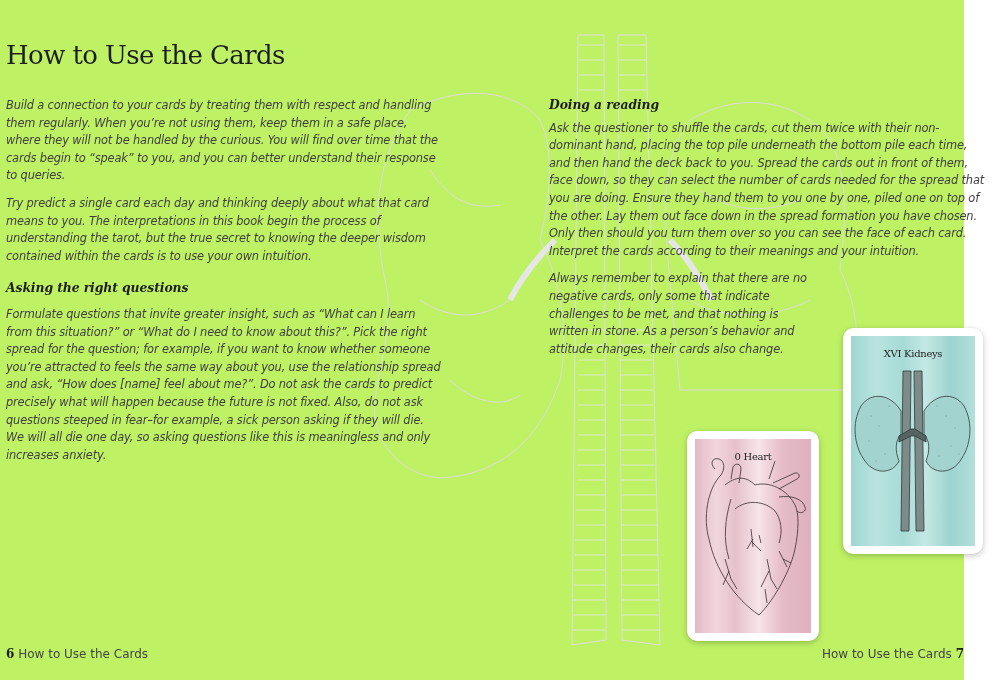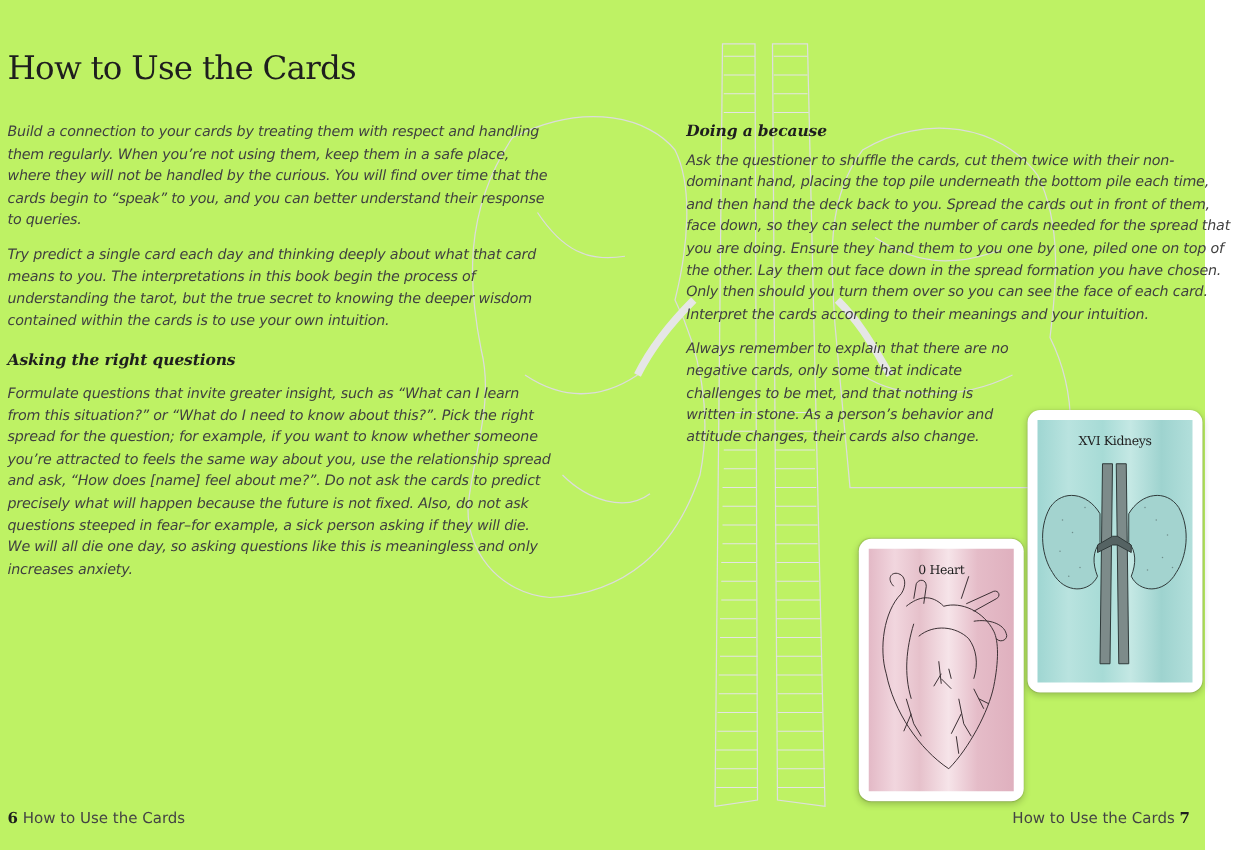--- a/index.html
+++ b/index.html
@@ -23,40 +23,40 @@
 
     .col p { margin-bottom: 10px; letter-spacing: -0.15px; }
     .col h2 {
       font-family: "DejaVu Serif", serif; font-size: 12.4px; font-weight: bold;
       color: #1e1e1e; margin: 14px 0 9px 0; letter-spacing: -0.1px;
     }
     .col-right h2 { margin-top: 0; margin-bottom: 6px; }
 
     .footer { position: absolute; top: 647px; font-size: 12px; color: #444; }
     .footer-left { left: 6px; }
-    .footer-right { right: 12px; }
+    .footer-right { right: 0; }
     .page-num { font-family: "DejaVu Serif", serif; font-weight: bold; color: #1e1e1e; }
 
     
     .card {
       position: absolute; background: #fff; border-radius: 10px;
       box-shadow: 0 2px 6px rgba(0,0,0,0.22), 0 0 1px rgba(0,0,0,0.15);
       padding: 8px;
     }
     .card-face { width: 100%; height: 100%; position: relative; overflow: hidden; }
     .card-title {
       position: absolute; left: 0; right: 0; text-align: center;
       font-family: "DejaVu Serif", serif; font-size: 10px; color: #1e1e1e; letter-spacing: -0.3px;
     }
     .card-heart { left: 687px; top: 431px; width: 132px; height: 210px; }
     .card-heart .card-face {
       background: linear-gradient(90deg, #e3b9c6 0%, #f1d6de 18%, #e6c1cb 35%, #f6e4e9 55%, #e5bcc8 75%, #dfb0be 100%);
     }
     .card-heart .card-title { top: 12px; }
-    .card-kidneys { left: 822px; top: 328px; width: 140px; height: 226px; }
+    .card-kidneys { left: 843px; top: 328px; width: 140px; height: 226px; }
     .card-kidneys .card-face {
       background: linear-gradient(90deg, #9fd6d2 0%, #b9e3df 20%, #a7dbd6 42%, #c4e8e4 60%, #9ed3cf 80%, #b2dfdb 100%);
     }
     .card-kidneys .card-title { top: 12px; }
     .card-art { position: absolute; left: 0; top: 0; width: 100%; height: 100%; }
   </style>
 </head>
 <body>
 
 <div class="spread">
@@ -143,21 +143,21 @@
     <h2>Asking the right questions</h2>
     <p>Formulate questions that invite greater insight, such as “What can I learn from this situation?” or “What do I need to know about this?”. Pick the right spread for the question; for example, if you want to know whether someone you’re attracted to feels the same way about you, use the relationship spread and ask, “How does [name] feel about me?”. Do not ask the cards to predict precisely what will happen because the future is not fixed. Also, do not ask questions steeped in fear–for example, a sick person asking if they will die. We will all die one day, so asking questions like this is meaningless and only increases anxiety.</p>
   </div>
 
   <div class="footer footer-left">
     <span class="page-num">6</span>
     <span>How to Use the Cards</span>
   </div>
 
   <div class="col col-right">
-    <h2>Doing a because</h2>
+    <h2>Doing a reading</h2>
     <p>Ask the questioner to shuffle the cards, cut them twice with their non-dominant hand, placing the top pile underneath the bottom pile each time, and then hand the deck back to you. Spread the cards out in front of them, face down, so they can select the number of cards needed for the spread that you are doing. Ensure they hand them to you one by one, piled one on top of the other. Lay them out face down in the spread formation you have chosen. Only then should you turn them over so you can see the face of each card. Interpret the cards according to their meanings and your intuition.</p>
     <p style="width:270px;">Always remember to explain that there are no negative cards, only some that indicate challenges to be met, and that nothing is written in stone. As a person’s behavior and attitude changes, their cards also change.</p>
   </div>
 
   <div class="card card-kidneys">
     <div class="card-face">
       <svg class="card-art" viewBox="0 0 124 210" xmlns="http://www.w3.org/2000/svg">
         <g stroke="#2f3a3a" stroke-width="0.8">
 
           <path d="M52,35 L60,35 L58,195 L50,195 Z" fill="#7d8b8a"></path>

